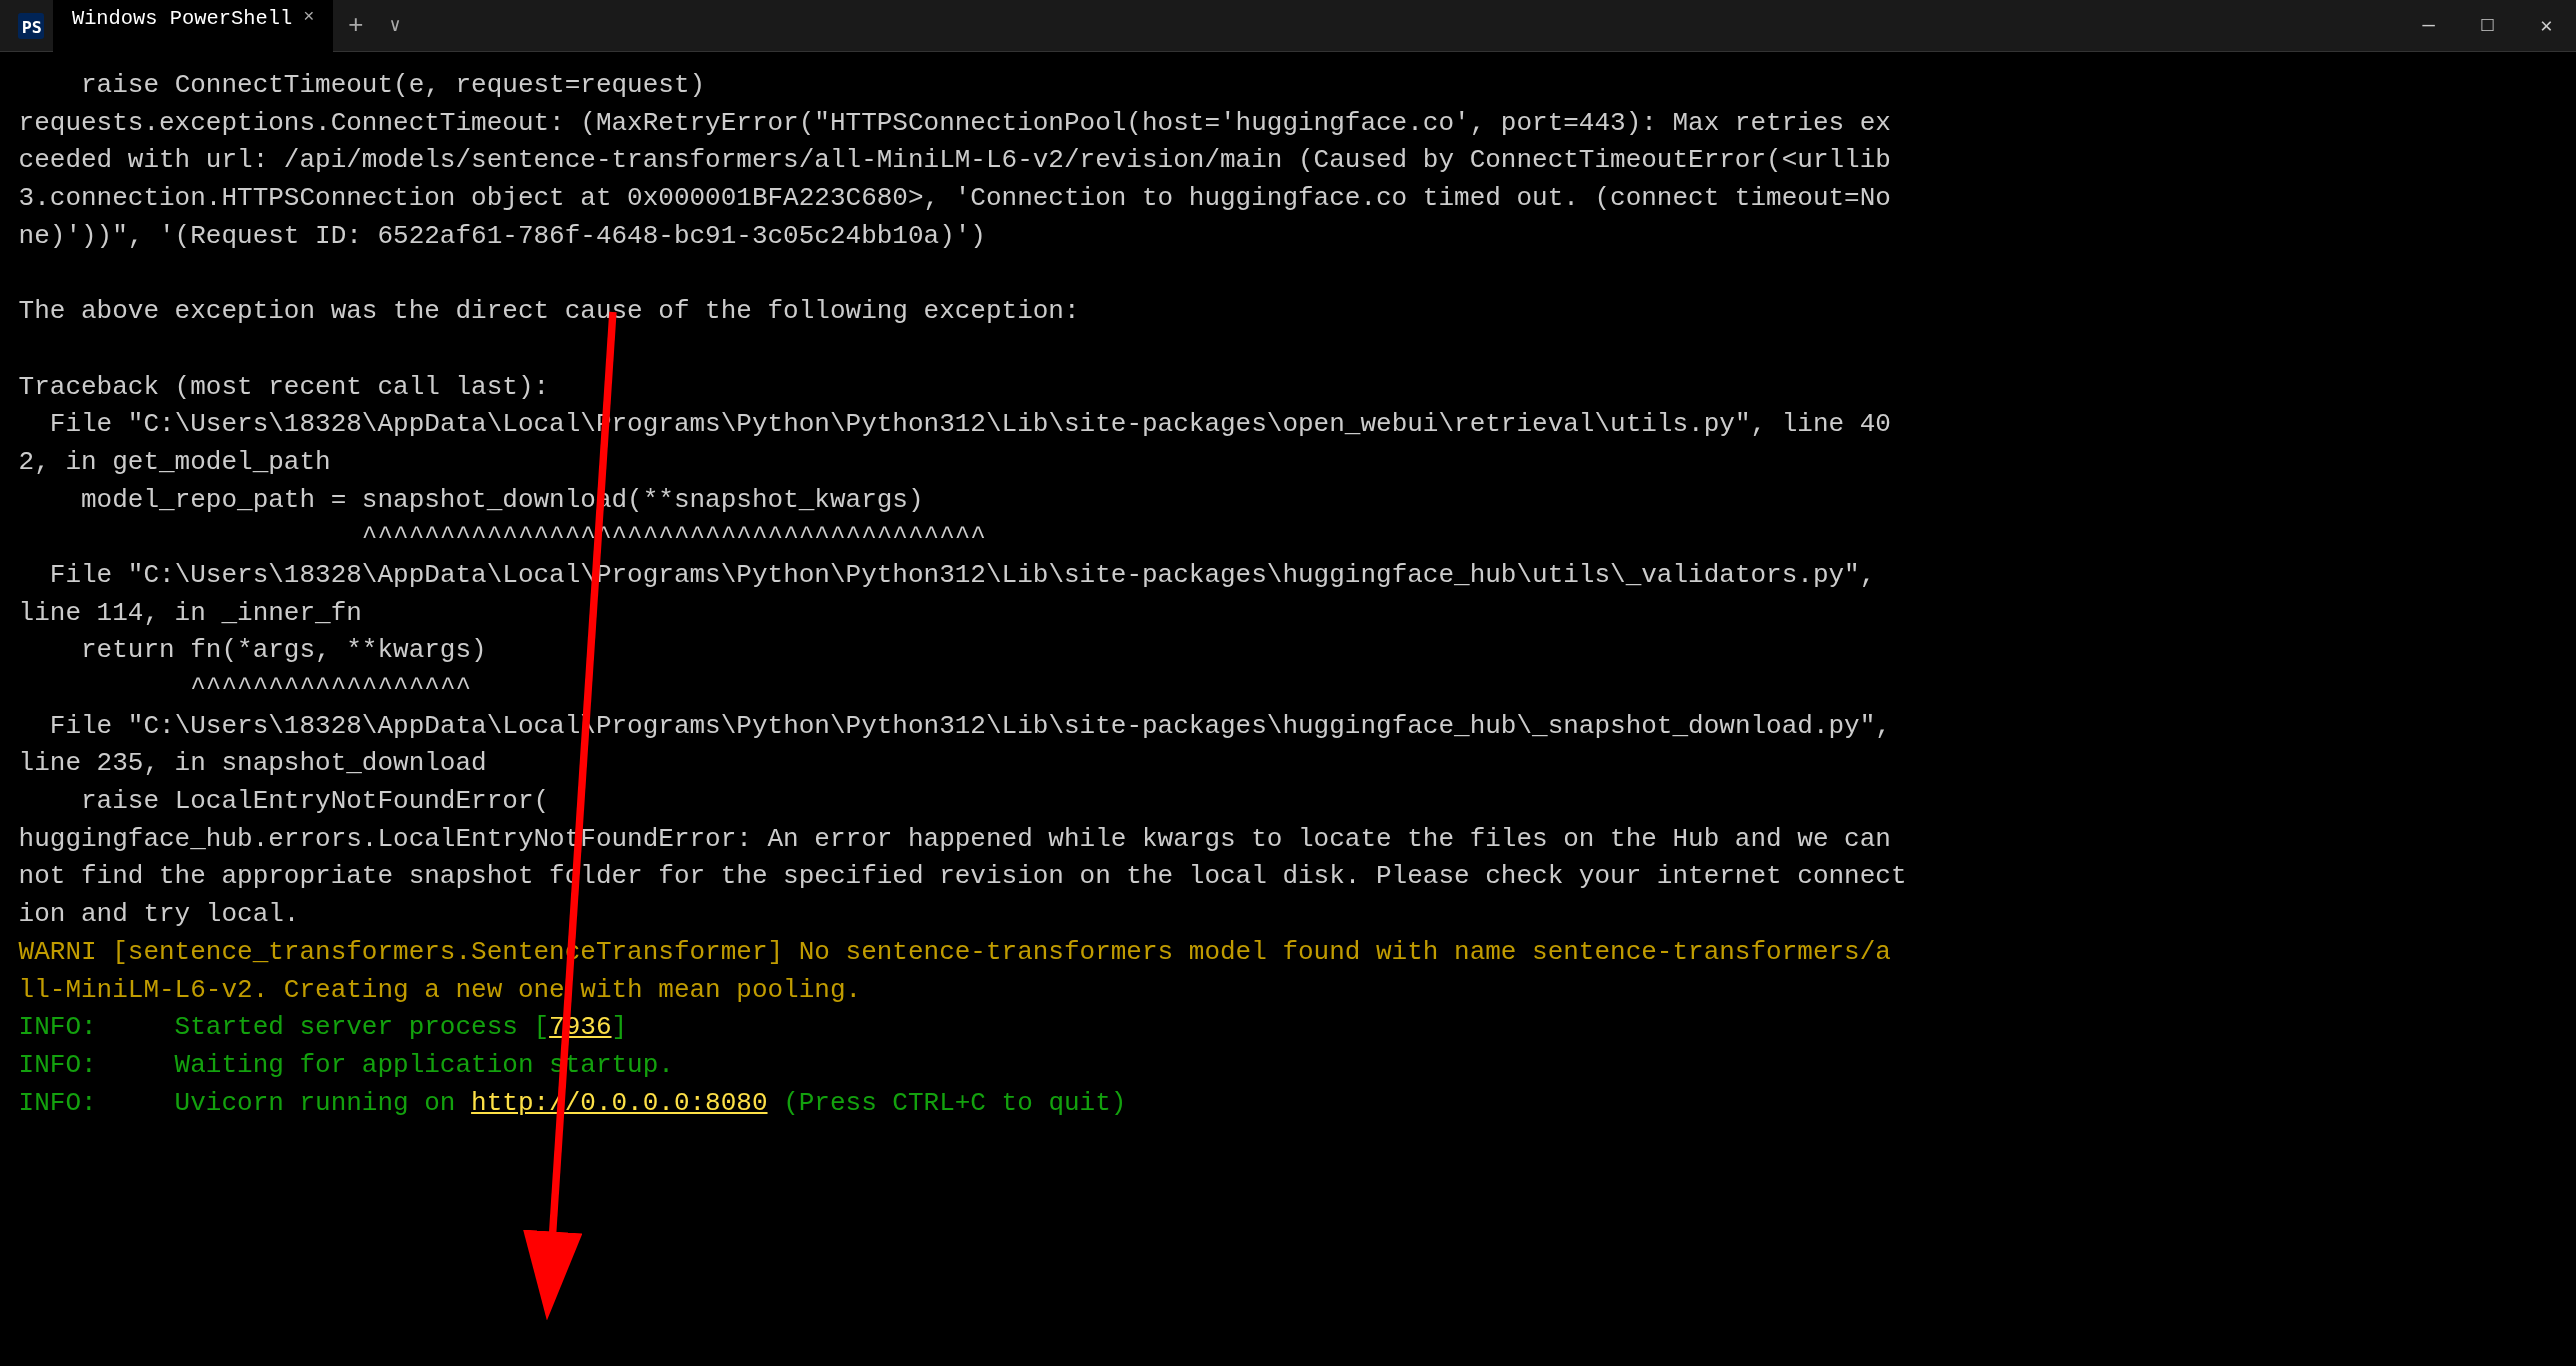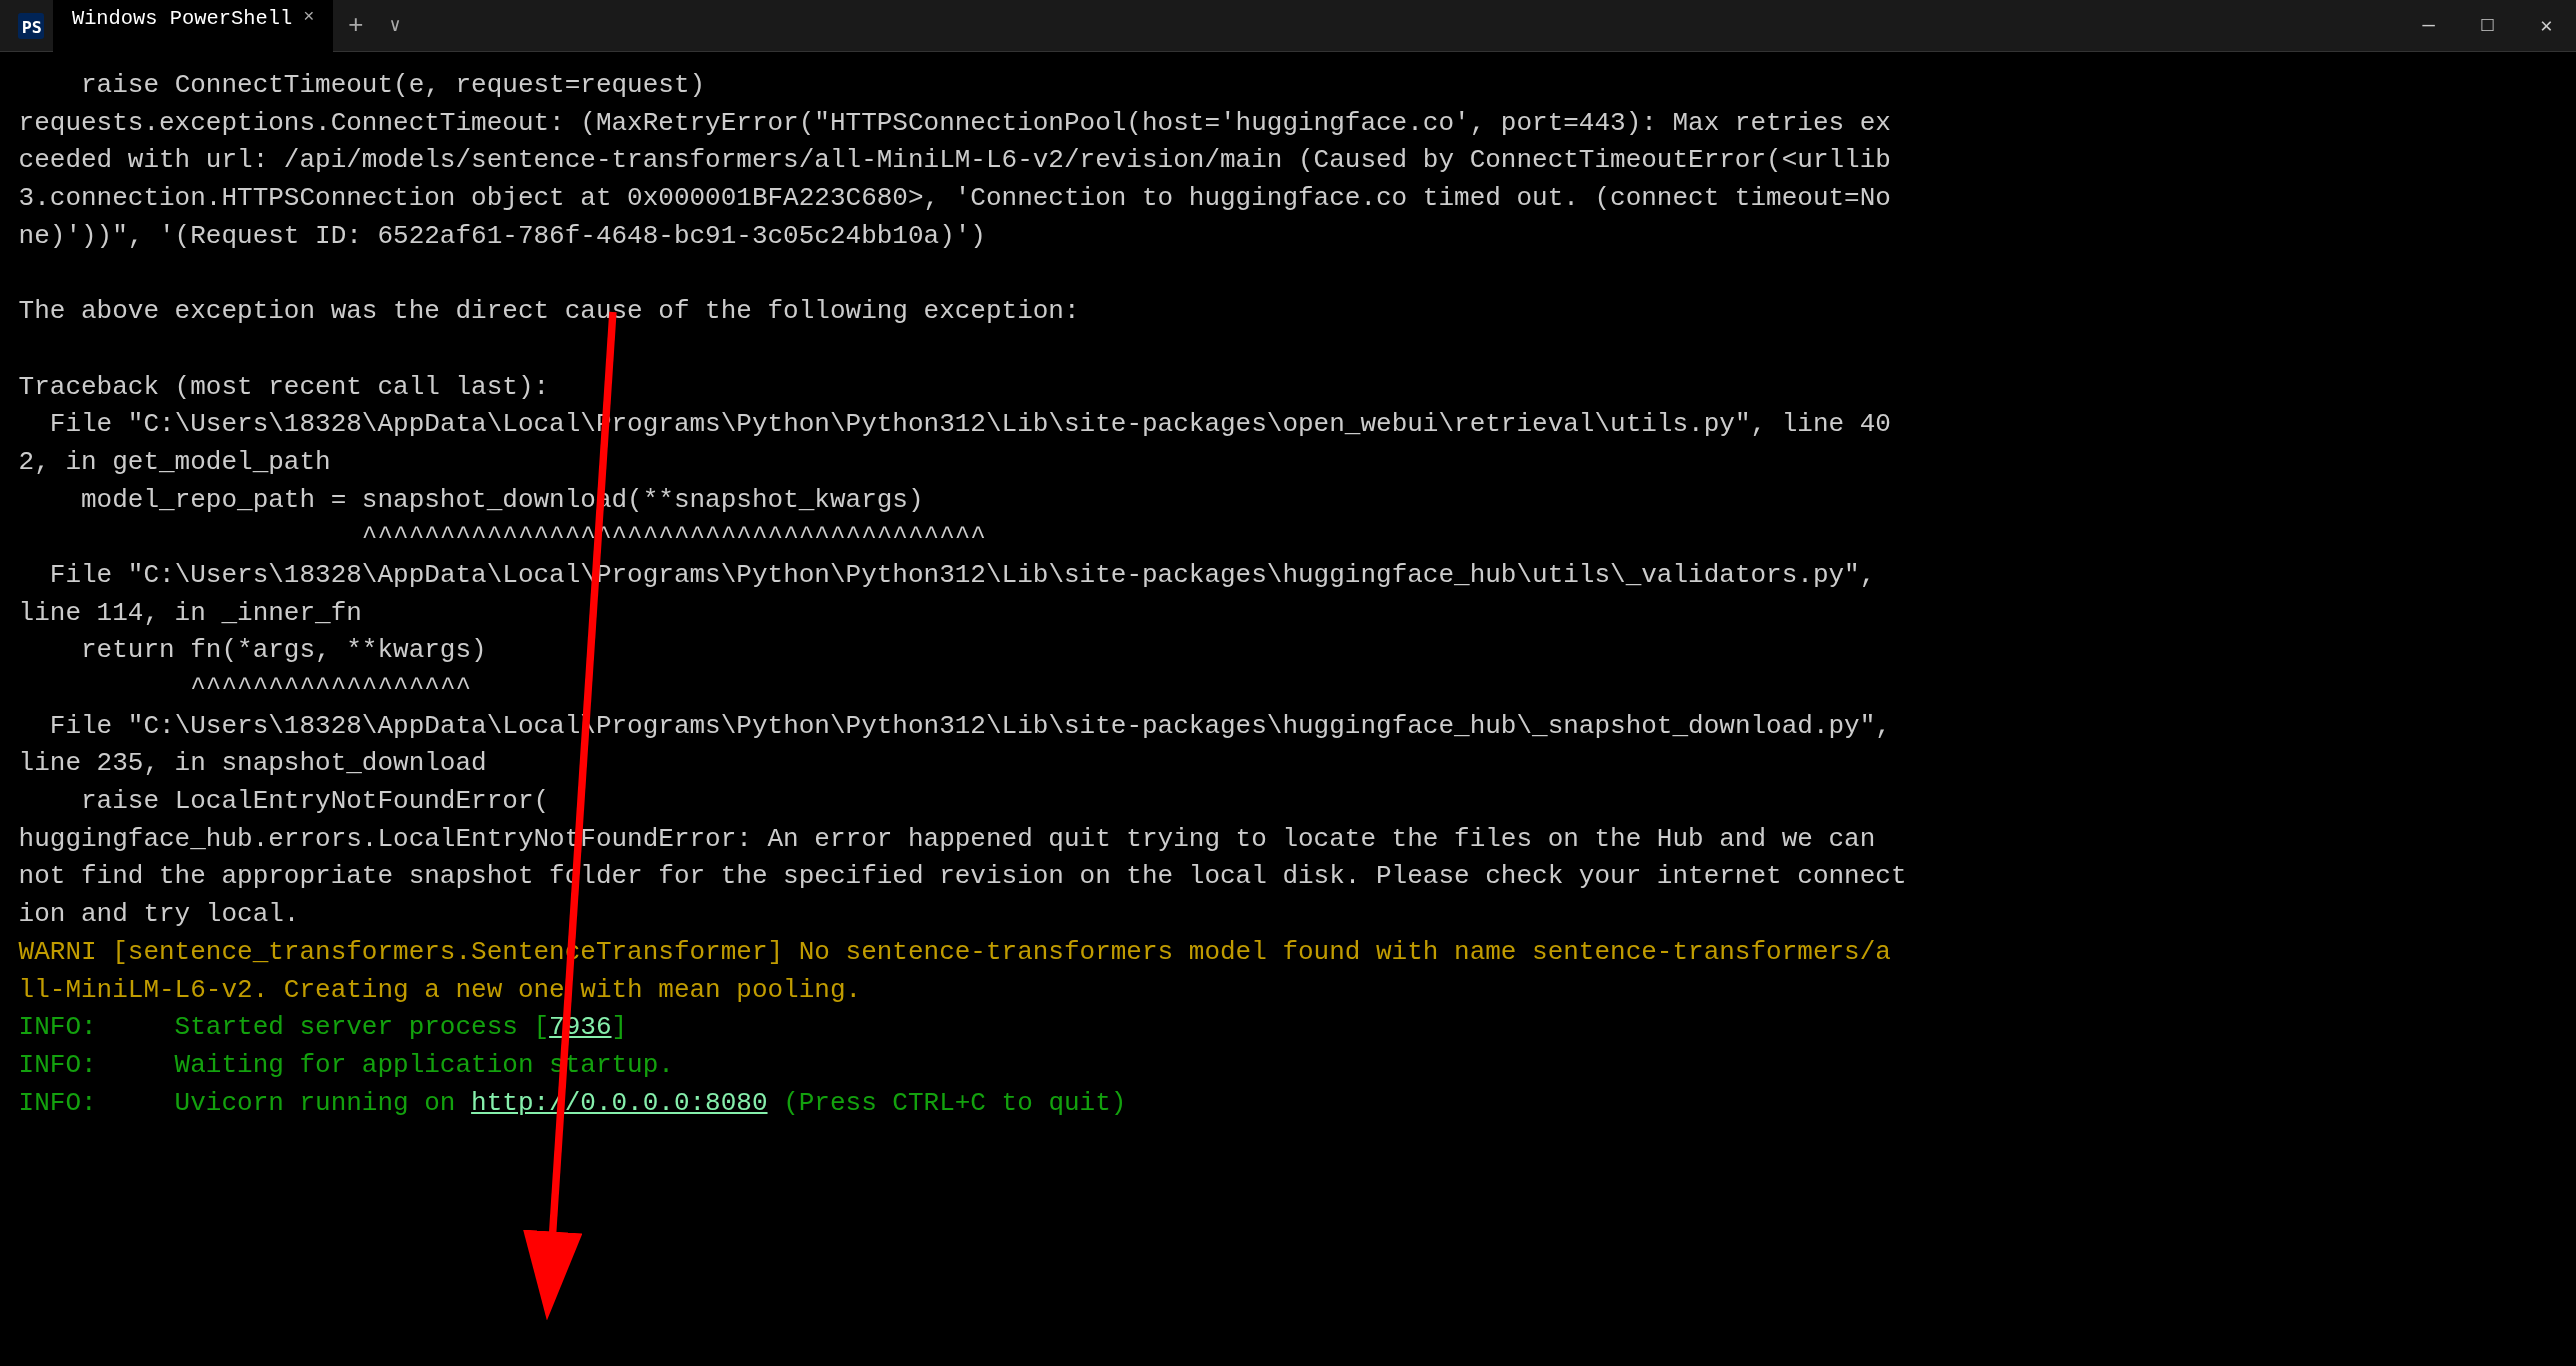--- a/index.html
+++ b/index.html
@@ -124,21 +124,21 @@
 
     .line-white {
       color: #cccccc;
     }
 
     .line-yellow {
       color: #c19c00;
     }
 
     .link-cyan {
-      color: #86efac;
+      color: #fde047;
       text-decoration: underline;
     }
 
     .arrow-overlay {
       position: absolute;
       top: 0;
       left: 0;
       width: 100%;
       height: 100%;
       pointer-events: none;
@@ -186,21 +186,21 @@
     <div class="line line-white">2, in get_model_path</div>
     <div class="line line-white">    model_repo_path = snapshot_download(**snapshot_kwargs)</div>
     <div class="line line-white">                      ^^^^^^^^^^^^^^^^^^^^^^^^^^^^^^^^^^^^^^^^</div>
     <div class="line line-white">  File "C:\Users\18328\AppData\Local\Programs\Python\Python312\Lib\site-packages\huggingface_hub\utils\_validators.py",</div>
     <div class="line line-white">line 114, in _inner_fn</div>
     <div class="line line-white">    return fn(*args, **kwargs)</div>
     <div class="line line-white">           ^^^^^^^^^^^^^^^^^^</div>
     <div class="line line-white">  File "C:\Users\18328\AppData\Local\Programs\Python\Python312\Lib\site-packages\huggingface_hub\_snapshot_download.py",</div>
     <div class="line line-white">line 235, in snapshot_download</div>
     <div class="line line-white">    raise LocalEntryNotFoundError(</div>
-    <div class="line line-white">huggingface_hub.errors.LocalEntryNotFoundError: An error happened quit trying to locate the files on the Hub and we can</div>
+    <div class="line line-white">huggingface_hub.errors.LocalEntryNotFoundError: An error happened while kwargs to locate the files on the Hub and we can</div>
     <div class="line line-white">not find the appropriate snapshot folder for the specified revision on the local disk. Please check your internet connect</div>
     <div class="line line-white">ion and try local.</div>
     <div class="line line-yellow">WARNI [sentence_transformers.SentenceTransformer] No sentence-transformers model found with name sentence-transformers/a</div>
     <div class="line line-yellow">ll-MiniLM-L6-v2. Creating a new one with mean pooling.</div>
     <div class="line line-green">INFO:     Started server process [<span class="link-cyan">7936</span>]</div>
     <div class="line line-green">INFO:     Waiting for application startup.</div>
     <div class="line line-green">INFO:     Uvicorn running on <span class="link-cyan">http://0.0.0.0:8080</span> (Press CTRL+C to quit)</div>
 
     <svg class="arrow-overlay" viewBox="0 0 2774 1415" preserveAspectRatio="none">
       <defs>

